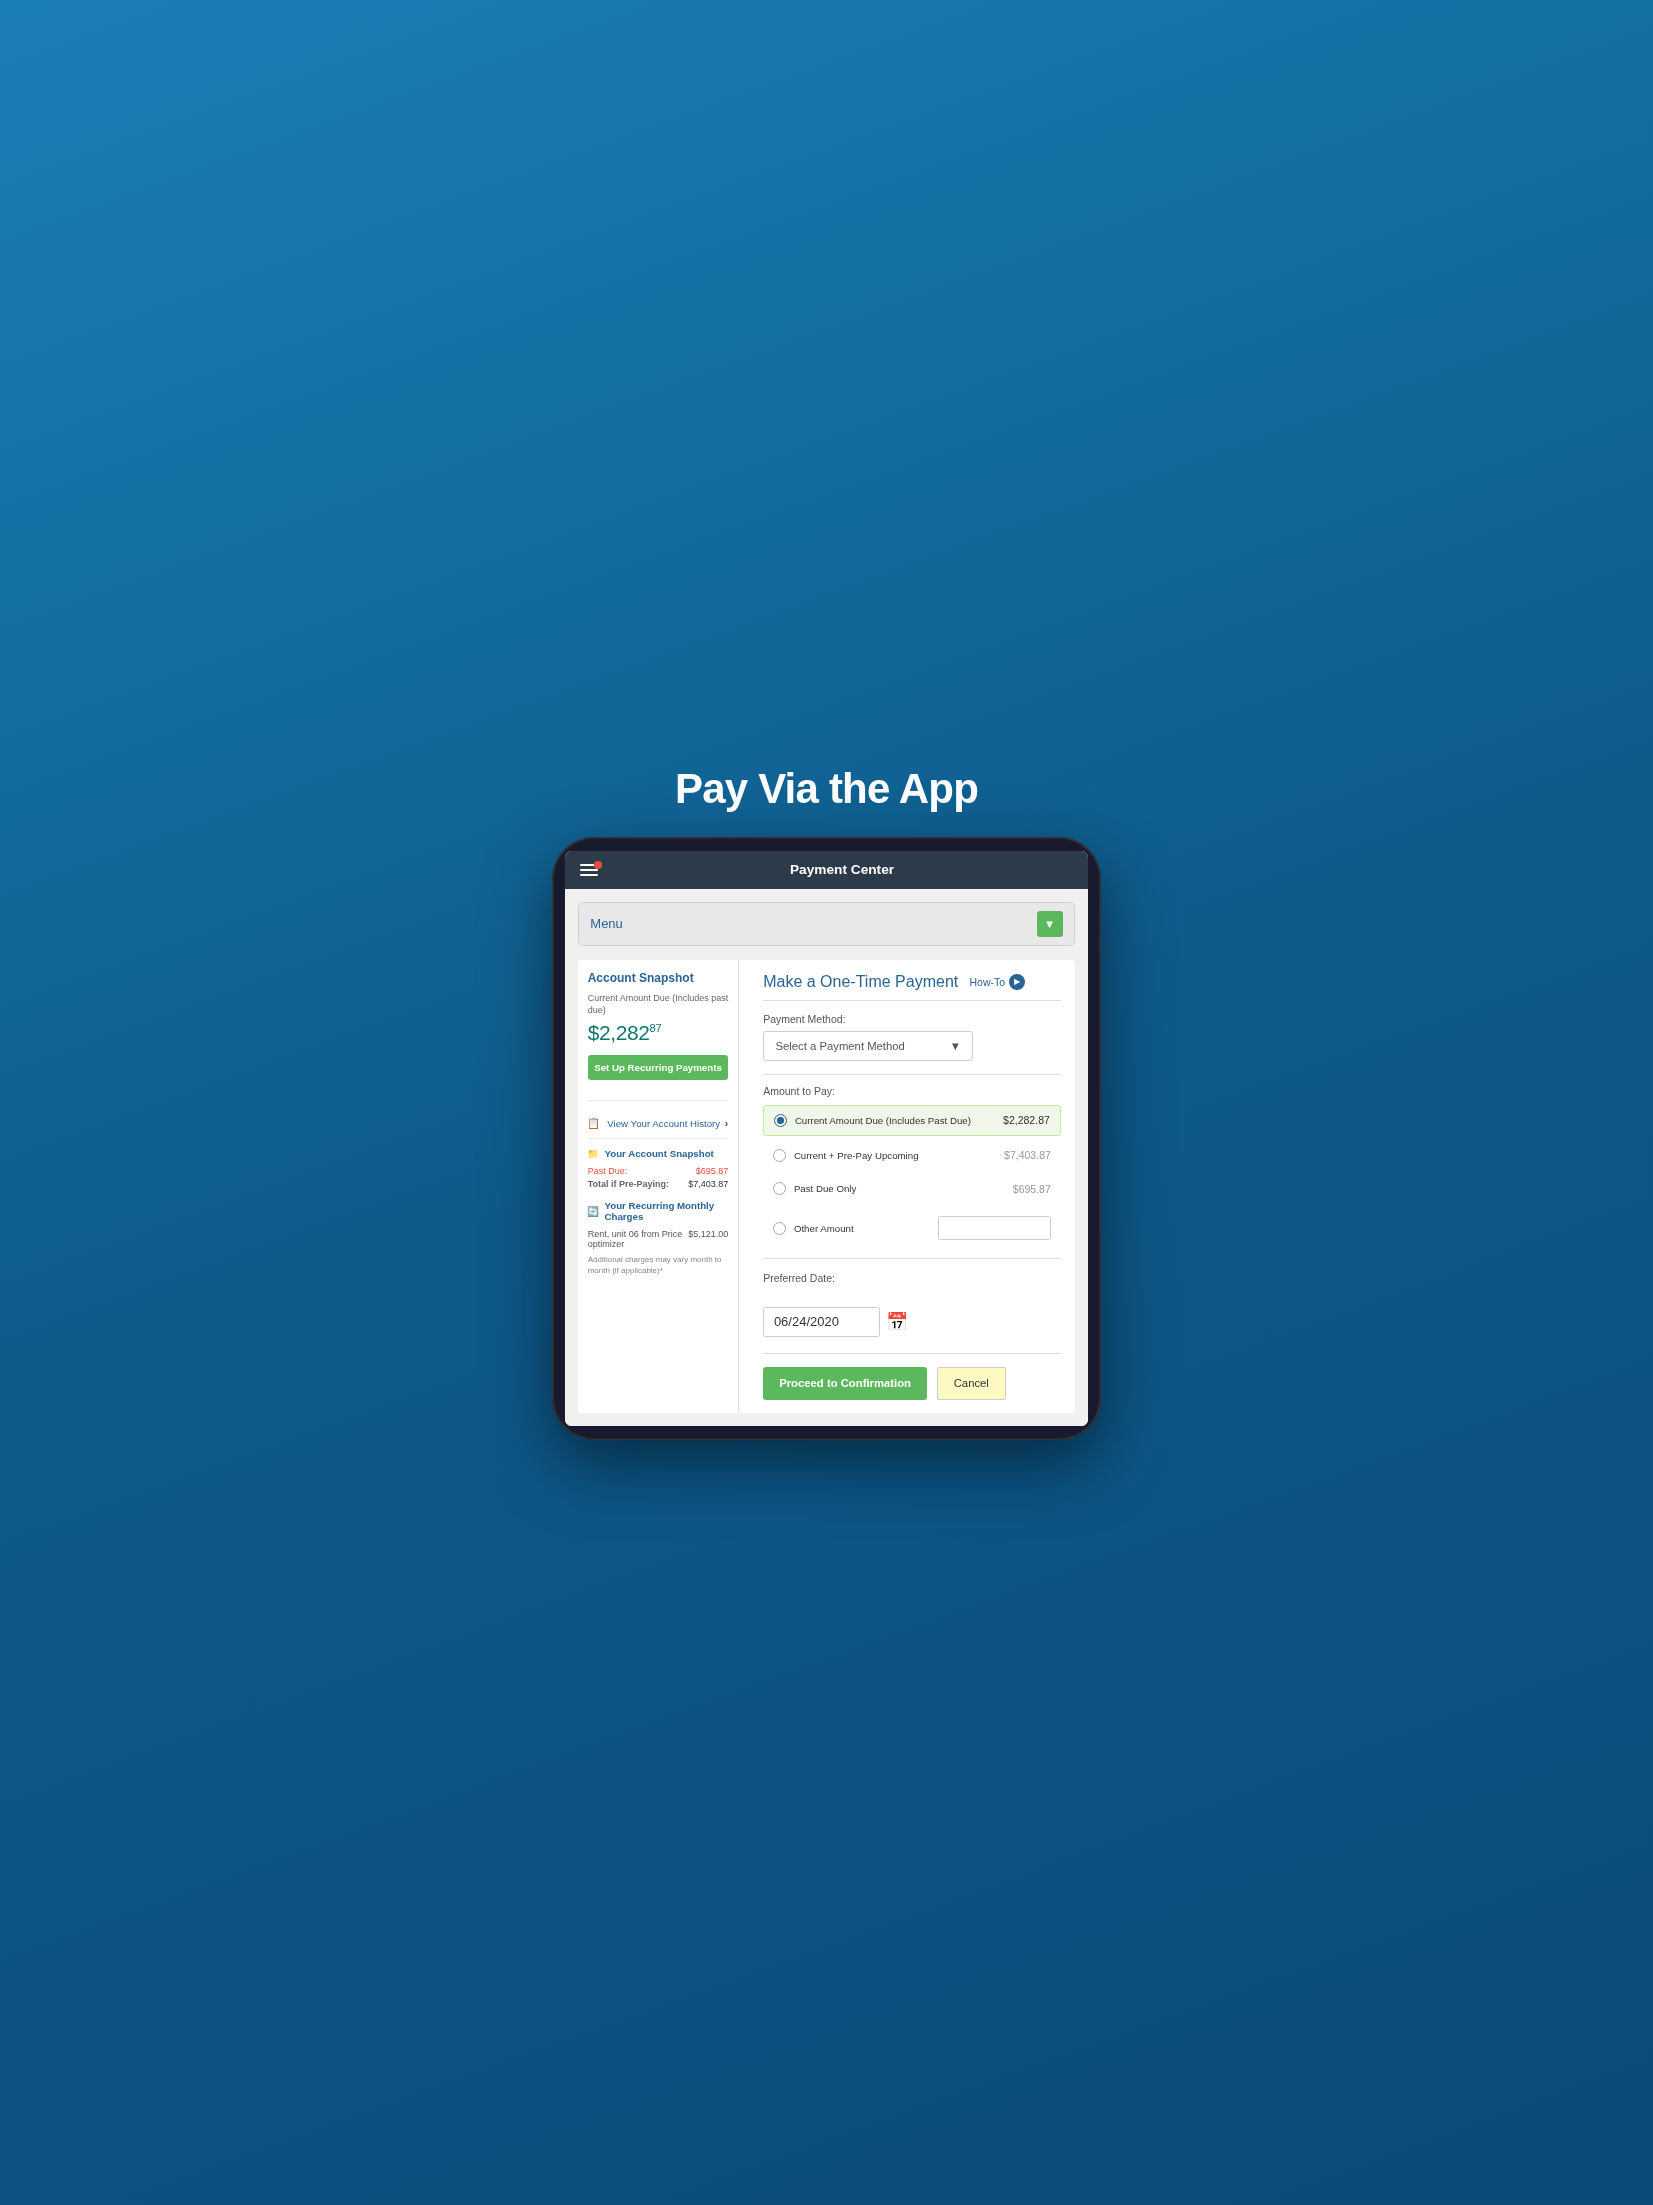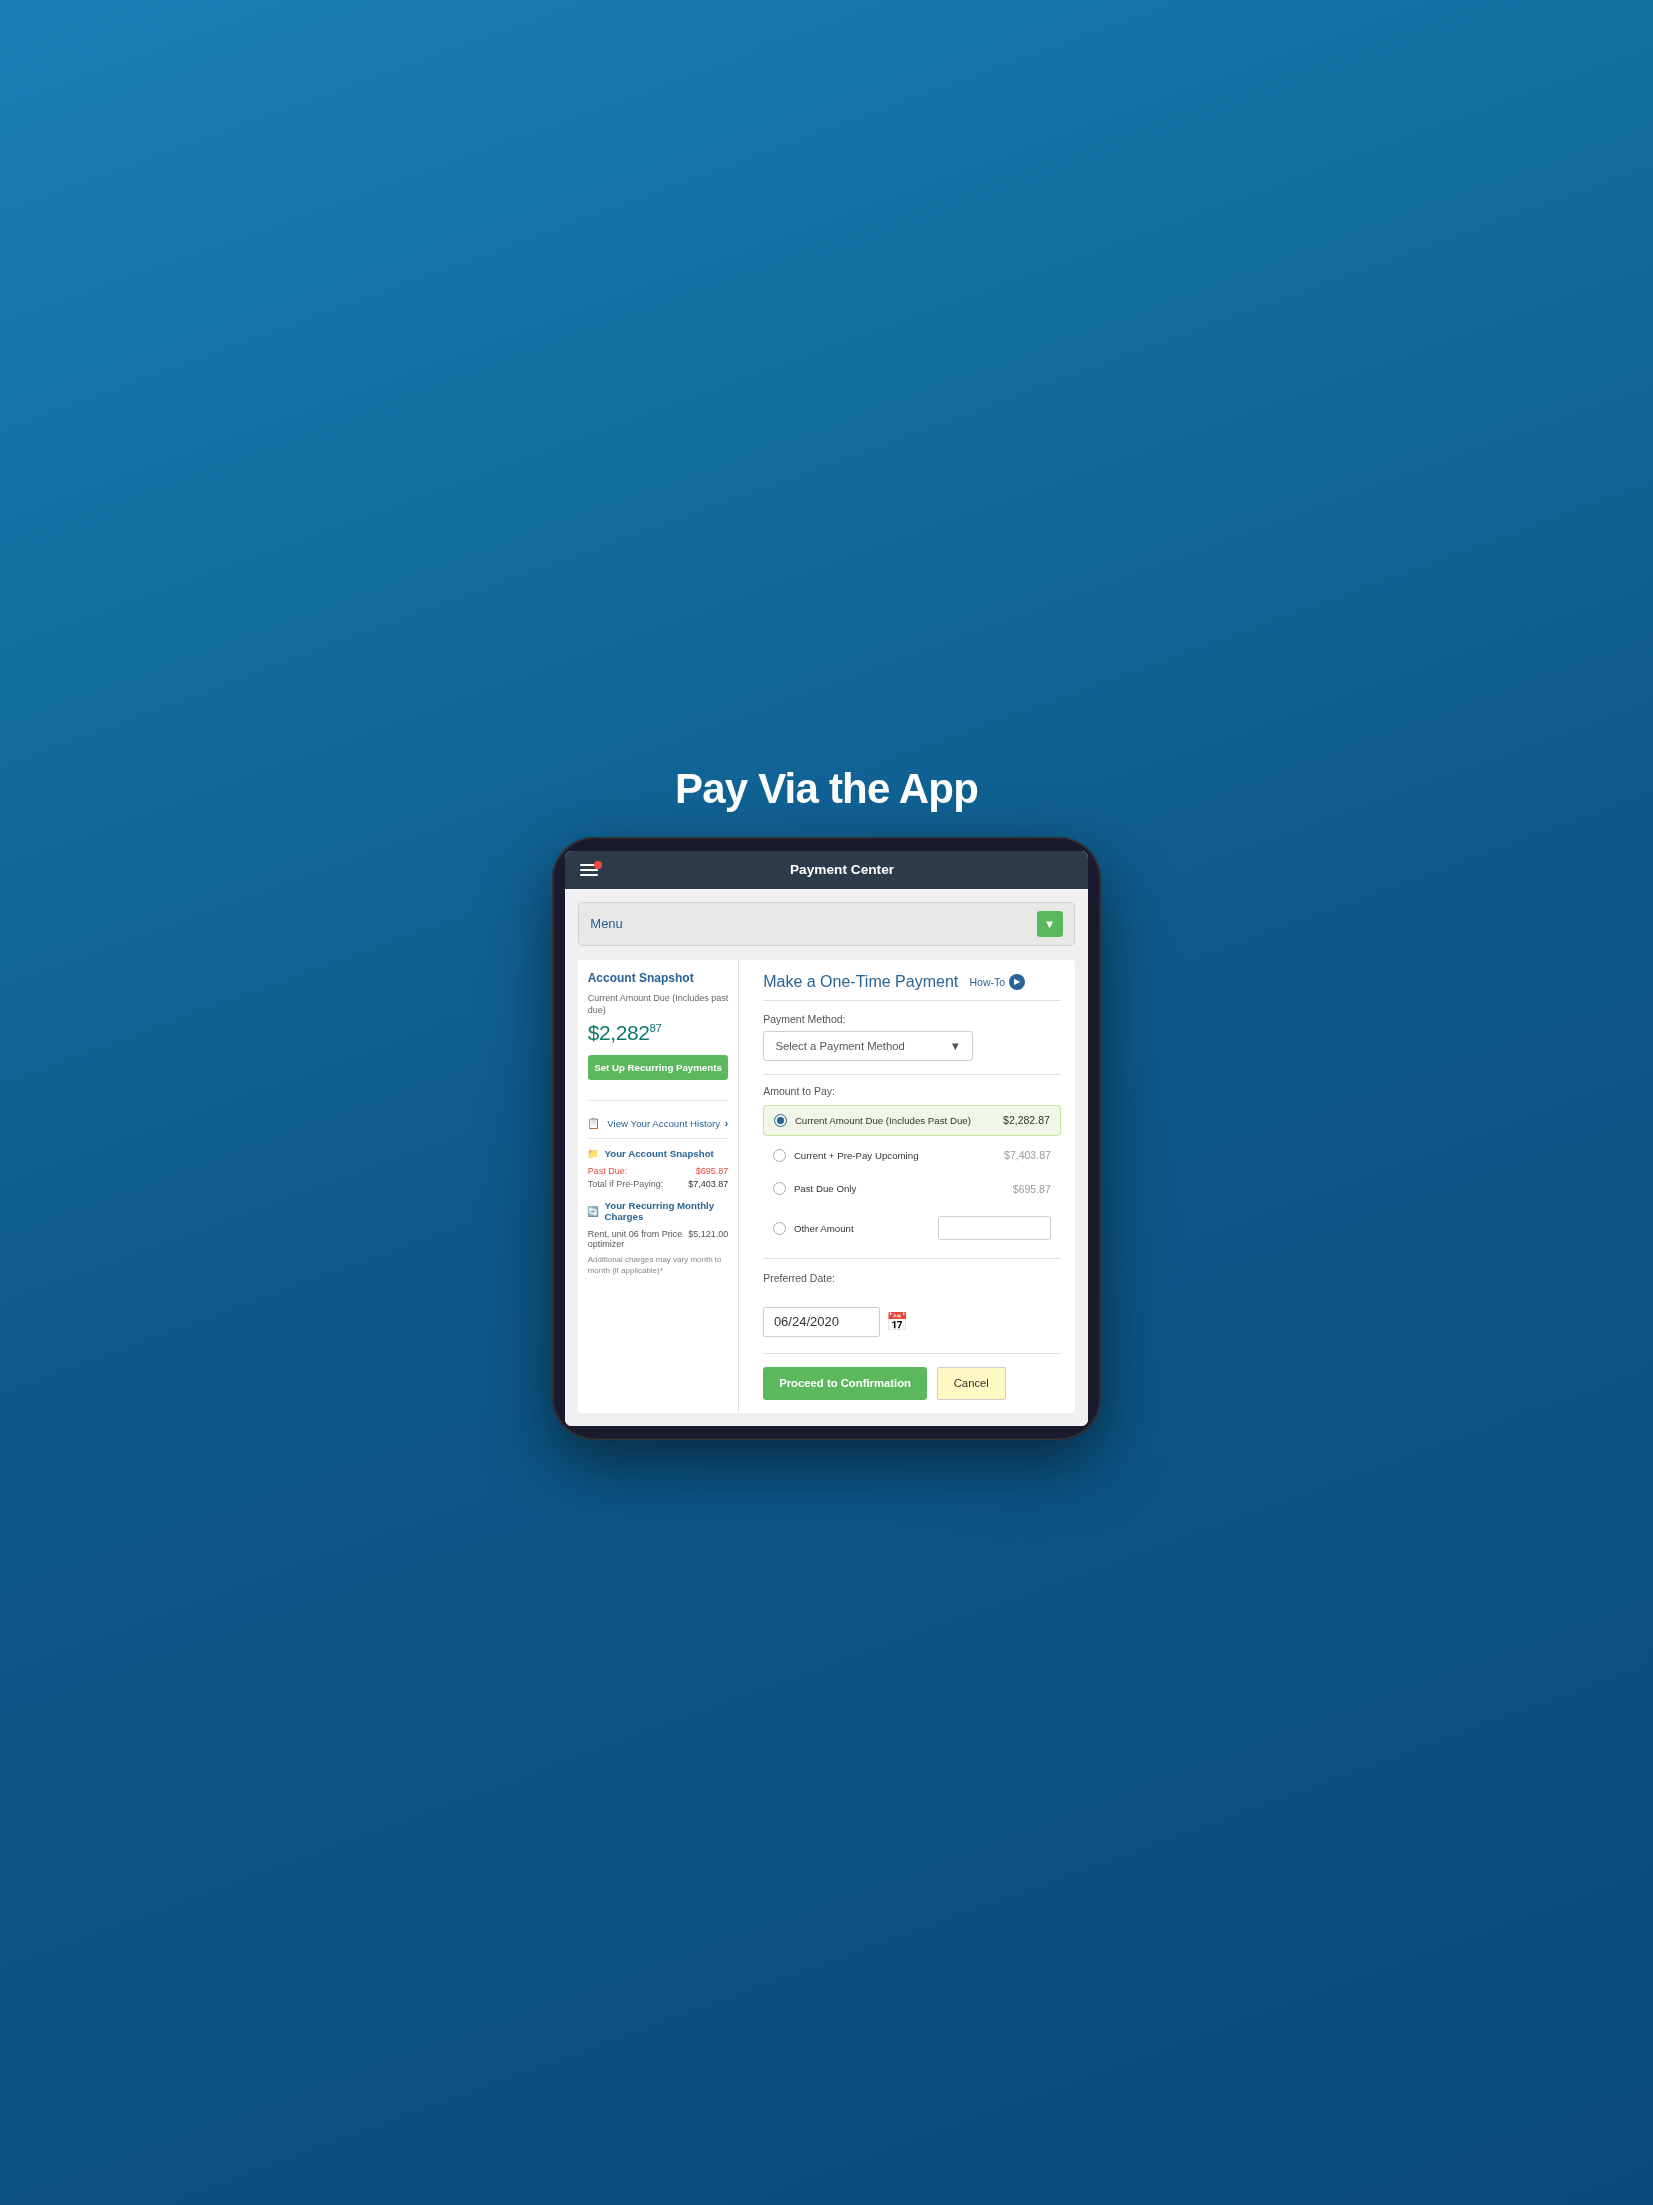--- a/index.html
+++ b/index.html
@@ -250,20 +250,21 @@
     .snapshot-row .value-red {
       color: #e74c3c;
     }
 
     .snapshot-row .value {
       color: #333;
     }
 
     .snapshot-row .label-gray {
       color: #666;
+      font-weight: bold;
     }
 
     .recurring-section {
       margin-top: 11.3px;
     }
 
     .recurring-title {
       display: flex;
       align-items: center;
       gap: 4.8px;

